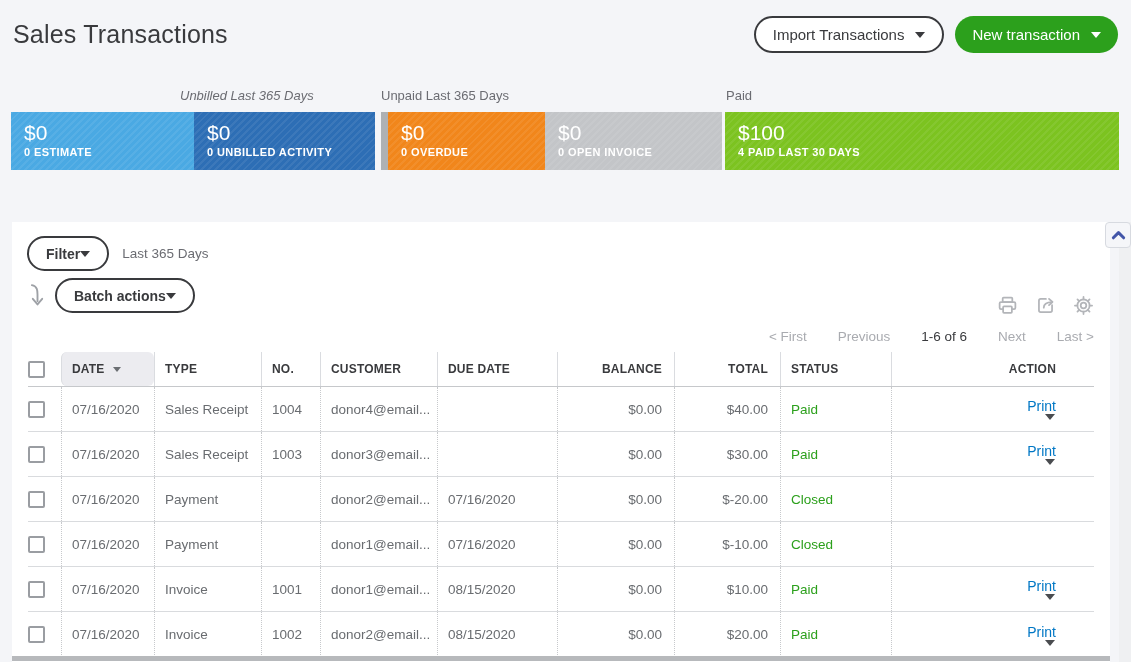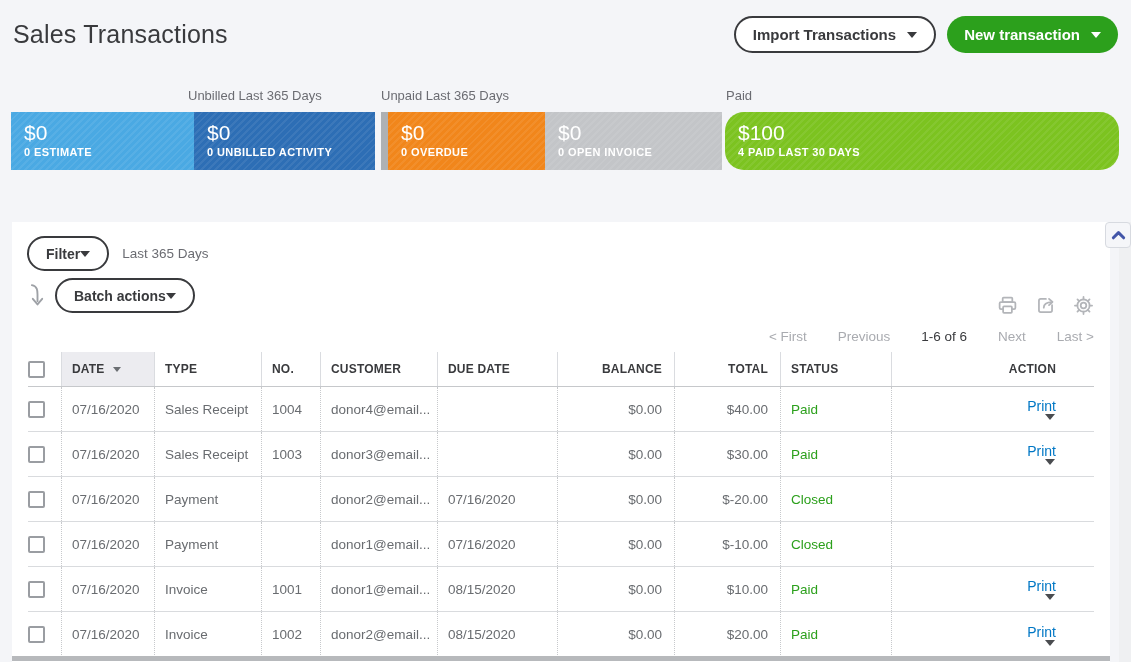--- a/index.html
+++ b/index.html
@@ -8,44 +8,44 @@
     position:relative; overflow:hidden;
     background:#f4f5f8;
     font-family:"Liberation Sans", sans-serif;
     color:#393a3d;
   }
   
   .topbar { display:flex; align-items:center; padding:16px 13px 0 13px; }
   .page-title { flex:1; font-size:25px; font-weight:400; letter-spacing:.2px; color:#393a3d; }
   .top-actions { display:flex; align-items:center; gap:11px; }
   .btn { height:37px; border-radius:20px; display:flex; align-items:center; gap:11px;
-         padding:0 17px; font-size:15px; font-weight:bold; cursor:pointer; }
+         padding:0 17px; font-size:15px; font-weight:normal; cursor:pointer; }
   .btn-outline { background:#ffffff; border:2px solid #393a3d; color:#393a3d; }
   .btn-green   { background:#2ca01c; border:none; color:#ffffff;text-align:right; }
   .caret { width:0; height:0; border-left:5px solid transparent; border-right:5px solid transparent;
            border-top:6px solid #393a3d; }
   .caret-white { border-top-color:#ffffff; }
   .caret-gray  { border-top:5px solid #6b6e72; border-left-width:4px; border-right-width:4px; margin-left:8px; }
   .caret-dark  { border-top-color:#4a4c50; }
   
   .mb-label { position:absolute; top:88px; font-size:13px; color:#6b6c72; }
-  .mb-label-unbilled { left:188px; }
+  .mb-label-unbilled { left:180px;font-style:italic; }
   .mb-label-unpaid   { left:381px; }
   .mb-label-paid     { left:726px; }
   .moneybar { position:absolute; top:112px; left:11px; width:1108px; height:58px; display:flex; }
   .seg { height:100%; padding:8px 0 0 13px; color:#fff; cursor:pointer;
          background-image:repeating-linear-gradient(135deg, rgba(255,255,255,.07) 0 2px, rgba(255,255,255,0) 2px 5px); }
   .seg .amt { font-size:21px; line-height:25px; font-weight:400; }
   .seg .cap { font-size:11px; font-weight:bold; letter-spacing:.4px; margin-top:1px; }
   .seg-estimate { width:183px; }
   .seg-unbilled { width:181px; margin-right:6px; }
   .unpaid-group { width:341px; display:flex; background:#aeb1b4; padding-left:7px; margin-right:3px; }
   .seg-overdue  { width:157px; }
   .seg-open     { flex:1; }
-  .seg-paid     { flex:1;border-radius:19px; }
+  .seg-paid     { flex:1; }
   
   .panel { position:absolute; left:12px; top:222px; width:1098px; height:440px; background:#ffffff; }
   .filter-row { position:absolute; top:14px; left:15px; display:flex; align-items:center; gap:13px; }
   .pill { height:35px; border:2px solid #393a3d; border-radius:18px; background:#fff;
           display:flex; align-items:center; gap:0; padding:0 17px;
           font-size:14px; font-weight:bold; color:#393a3d; cursor:pointer; }
   .filter-caption { font-size:13.5px; color:#6b6c72; }
   .batch-row { position:absolute; top:56px; left:14px; display:flex; align-items:center; gap:7px; }
   .icons-row { position:absolute; top:72px; right:16px; display:flex; gap:16px; }
   .icon-btn { width:22px; height:22px; cursor:pointer; display:flex; align-items:center; justify-content:center; }
@@ -53,21 +53,21 @@
                 font-size:13.5px; color:#a9abb0; }
   .pagination .pg { cursor:pointer; }
   .pagination .range { color:#393a3d; }
   
   .table { position:absolute; top:130px; left:16px; right:16px; }
   .thead { display:flex; height:35px; border-bottom:1px solid #c6c8cb; }
   .th { display:flex; align-items:center; padding-left:10px;
         font-size:12px; font-weight:bold; color:#393a3d; letter-spacing:.2px;
         border-left:1px solid #dadce0; }
   .th.c-check { border-left:none; padding-left:0; }
-  .th.c-date  { background:#ececf0; cursor:pointer; }
+  .th.c-date  { background:#ececf0; cursor:pointer;border-radius:6px; }
   .tr { display:flex; height:45px; border-bottom:1px solid #d9dbde;
         font-size:13.5px; color:#696c70; }
   .tr:last-child { border-bottom:none; }
   .td { display:flex; align-items:center; height:100%; padding-left:10px;
         border-left:1px dotted #c7c9cc; white-space:nowrap; overflow:hidden; }
   .td.c-check { border-left:none; padding-left:0; }
   .right { justify-content:flex-end; padding-right:12px; }
   .c-check { width:33px; display:flex; align-items:center; }
   .c-date  { width:93px; }
   .c-type  { width:107px; }

